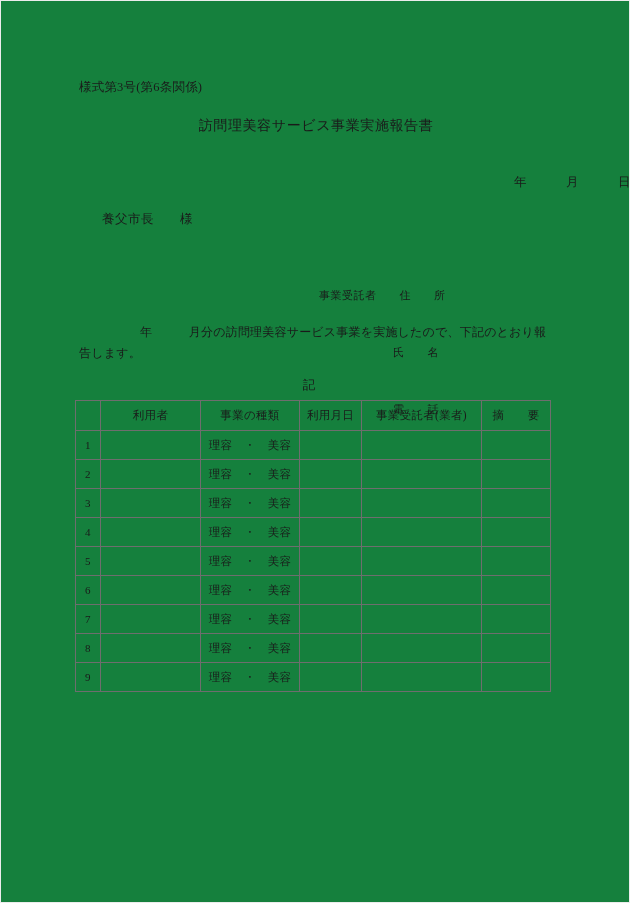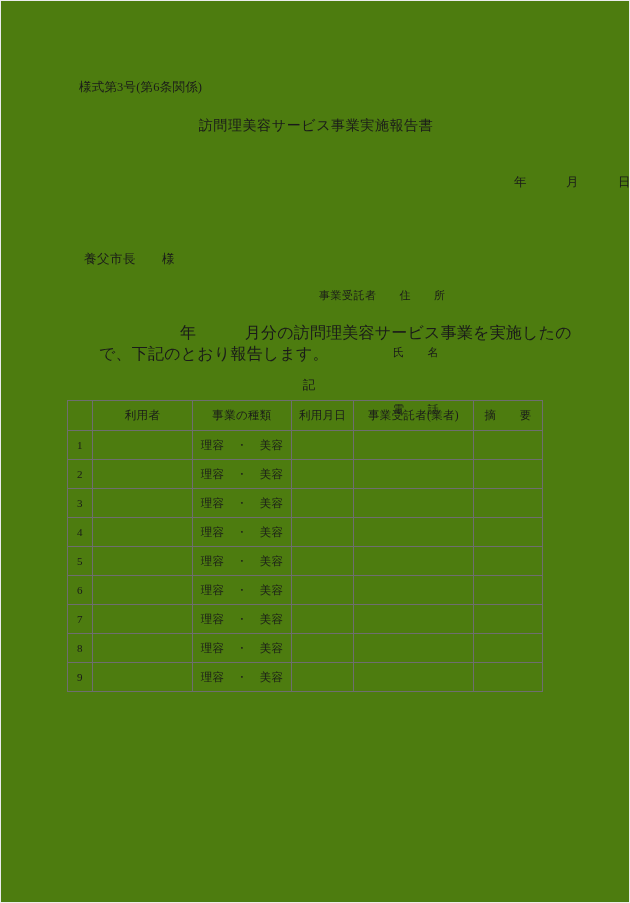--- a/index.html
+++ b/index.html
@@ -9,21 +9,21 @@
     background: #f2f2f2;
   }
   body {
     font-family: "Liberation Serif", "DejaVu Serif", serif;
     color: #1a1a1a;
   }
   .page {
     position: relative;
     width: 630px;
     height: 903px;
-    background: #4d7c0f;
+    background: #15803d;
     box-sizing: border-box;
     overflow: hidden;
     border: 1px solid #ececec;
   }
   .abs { position: absolute; }
 
   
   .form-no {
     left: 78px;
     top: 78px;
@@ -51,65 +51,63 @@
     text-align: right;
     font-size: 12.5px;
     white-space: pre;
     padding-left: 225px;
     box-sizing: border-box;
     letter-spacing: 0.5px;
   }
 
   
   .addressee {
-    left: 83px;
+    left: 101px;
     top: 210px;
     font-size: 12.5px;
     white-space: pre;
     letter-spacing: 0.5px;
-    margin-top: 40px;
   }
 
   
   .contractor {
     left: 318px;
     top: 247px;
     font-size: 11px;
     line-height: 19px;
     white-space: pre;
     letter-spacing: 0.5px;
   }
   .contractor .row2,
   .contractor .row3 { padding-left: 74px; }
 
   
   .body-para {
     left: 78px;
     top: 321px;
     width: 478px;
-    font-size: 16px;
+    font-size: 12px;
     line-height: 21px;
     white-space: pre-wrap;
     letter-spacing: 0.2px;
-    margin-left: 20px;
   }
 
   
   .ki {
     left: 0;
     top: 376px;
     width: 630px;
     text-align: center;
     font-size: 12.5px;
   }
   .ki span { padding-right: 14px; }
 
   
   .report-table {
-    left: 66px;
+    left: 74px;
     top: 399px;
     width: 475px;
     border-collapse: collapse;
     table-layout: fixed;
     font-size: 11.5px;
   }
   .report-table th,
   .report-table td {
     border: 1px solid #6e6e6e;
     padding: 0;

